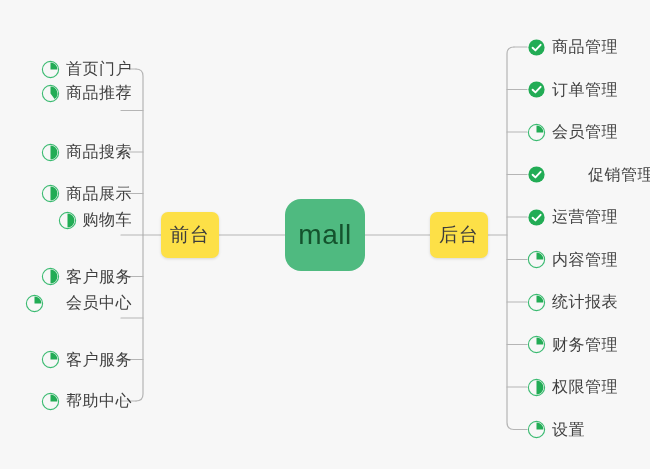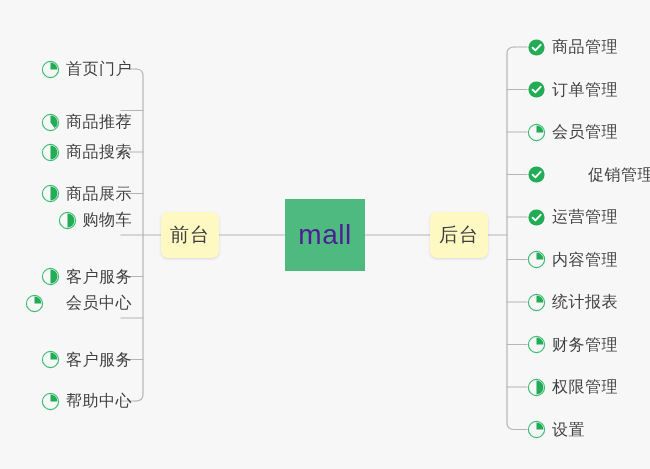--- a/index.html
+++ b/index.html
@@ -64,38 +64,38 @@
   .node {
     position: absolute;
     display: flex;
     align-items: center;
     justify-content: center;
     box-sizing: border-box;
   }
   .node-branch {
     width: 58px;
     height: 46px;
-    background: #fef9c3;
+    background: #fde047;
     border-radius: 7px;
     box-shadow: 0 1px 3px rgba(0,0,0,0.13);
     font-size: 19px;
     color: #3c3c3c;
     letter-spacing: 1px;
   }
   #node-front { left: 161px; top: 212px; }
   #node-back  { left: 430px; top: 212px; }
 
   .node-root {
     left: 285px;
     top: 199px;
     width: 80px;
     height: 72px;
     background: #4fba80;
-    border-radius: 0;
-    color: #4c1d95;
+    border-radius: 16px;
+    color: #14532d;
     font-size: 28px;
     letter-spacing: 0.5px;
   }
 </style>
 </head>
 <body>
 
 <div id="mindmap">
 
   <svg id="wires" viewBox="0 0 650 469" xmlns="http://www.w3.org/2000/svg">
@@ -129,21 +129,21 @@
   <div id="front-items">
       <div class="leaf left" style="top: 56px;">
         <span class="leaf-icon">
           <svg viewBox="0 0 19 19" xmlns="http://www.w3.org/2000/svg">
     <circle cx="9.5" cy="9.5" r="8.1" fill="none" stroke="#3cbb72" stroke-width="1.1"></circle>
     <path d="M 9.5 9.5 L 9.5 2.6000000000000005 A 6.8999999999999995 6.8999999999999995 0 0 1 16.40 9.50 Z" fill="#22ac55"></path>
   </svg>
         </span>
         <span class="leaf-label">首页门户</span>
       </div>
-      <div class="leaf left" style="top: 109px; text-align: right;">
+      <div class="leaf left" style="top: 80px; text-align: right;">
         <span class="leaf-icon">
           <svg viewBox="0 0 19 19" xmlns="http://www.w3.org/2000/svg">
     <circle cx="9.5" cy="9.5" r="8.1" fill="none" stroke="#3cbb72" stroke-width="1.1"></circle>
     <path d="M 9.5 9.5 L 9.5 2.6000000000000005 A 6.8999999999999995 6.8999999999999995 0 0 1 13.56 15.08 Z" fill="#22ac55"></path>
   </svg>
         </span>
         <span class="leaf-label">商品推荐</span>
       </div>
       <div class="leaf left" style="top: 139px;">
         <span class="leaf-icon">

